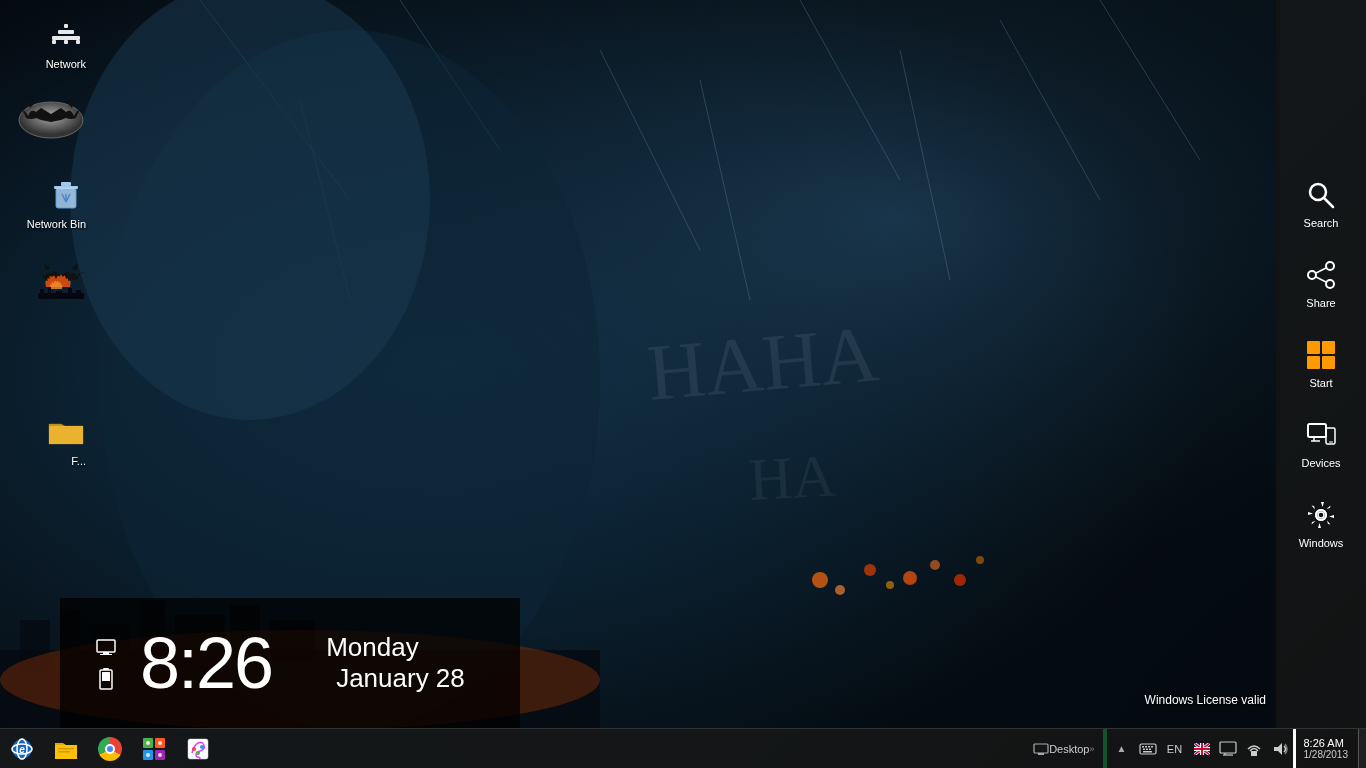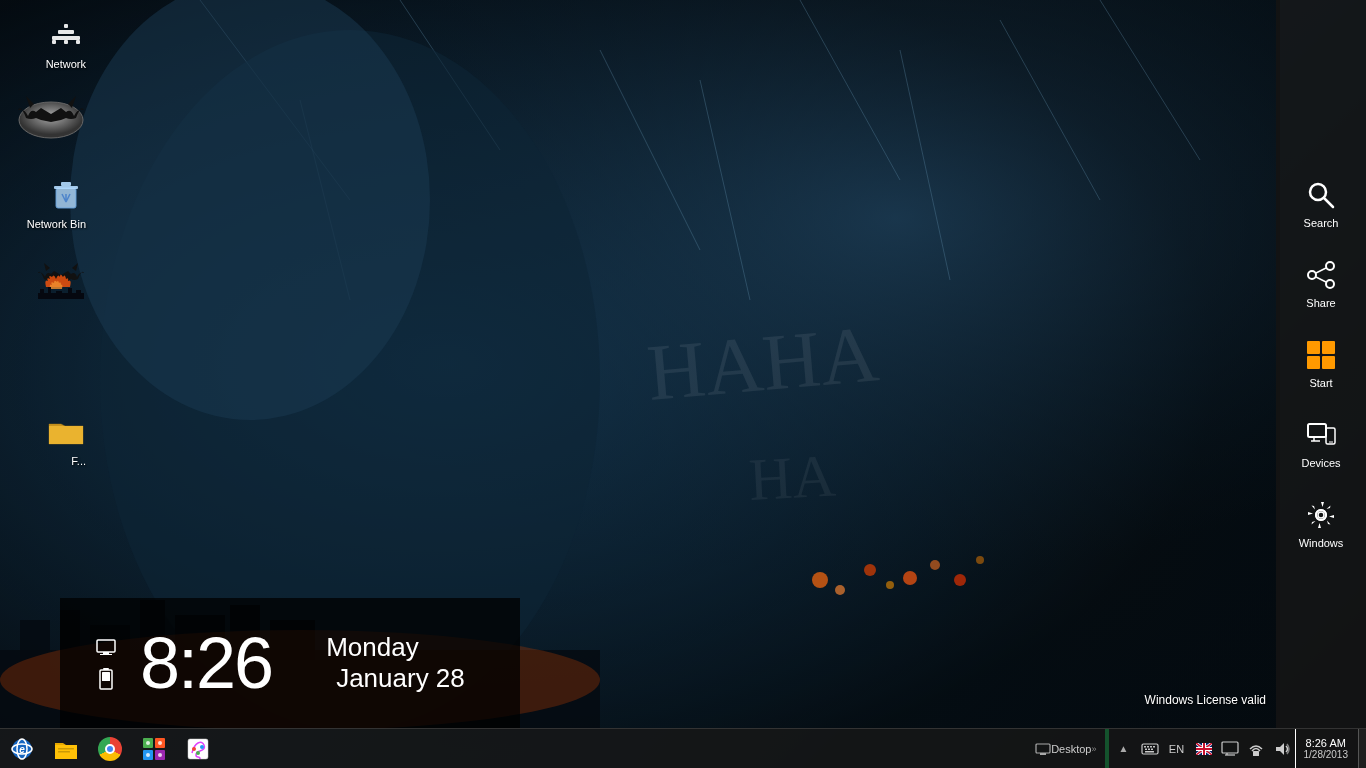--- a/index.html
+++ b/index.html
@@ -171,26 +171,26 @@
       align-items: center;
       justify-content: center;
       cursor: pointer;
       color: #ccc;
       font-size: 11px;
     }
 
     .clock-area {
       display: flex;
       flex-direction: column;
-      align-items: center;
+      align-items: flex-start;
       justify-content: center;
       padding: 0 8px;
       height: 40px;
       cursor: pointer;
-      border-left: 1px solid #ffffff;
+      border-left: 3px solid #ffffff;
     }
 
     .clock-time {
       font-size: 11px;
       color: white;
     }
 
     .clock-date {
       font-size: 10px;
       color: #ccc;

